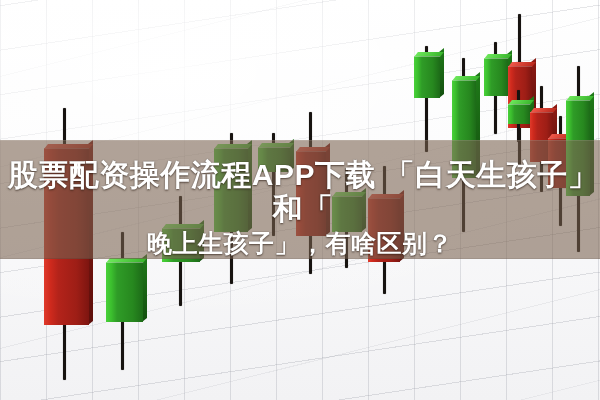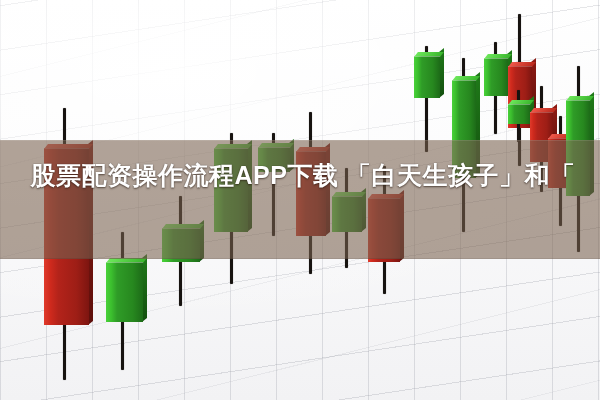--- a/index.html
+++ b/index.html
@@ -57,21 +57,21 @@
     background:rgba(120,96,78,.58);
     backdrop-filter:saturate(.85);
     box-shadow:inset 0 1px 0 rgba(255,255,255,.10),inset 0 -1px 0 rgba(0,0,0,.08);}
 
   
   #headline{position:absolute;left:0;width:600px;text-align:center;
     color:#ffffff;font-weight:700;letter-spacing:.5px;
     text-shadow:0 1px 2px rgba(40,25,15,.65),0 0 1px rgba(0,0,0,.5);
     -webkit-font-smoothing:antialiased;}
   #headline .line{display:block;}
-  #headline .line1{font-size:25px;line-height:34px;padding-left:6px;}
+  #headline .line1{font-size:30px;line-height:34px;padding-left:6px;}
   #headline .line2{font-size:25px;line-height:34px;}
 </style>
 </head>
 <body>
 
 <div id="stage">
 
   <div class="bg-base"></div>
   <div class="grid-v"></div>
   <div class="grid-h"></div>
@@ -206,15 +206,16 @@
           <div class="cap"></div>
           <div class="face"></div>
         </div>
       </div>
     </div>
 
   <div id="band" style="top: 140px; height: 119px; background: rgba(120, 96, 78, 0.58);"></div>
 
   <div id="headline" style="top: 158px; color: rgb(255, 255, 255);">
     <span class="line line1">股票配资操作流程APP下载 「白天生孩子」和「</span>
+    <span class="line line2">晚上生孩子」，有啥区别？</span>
   </div>
 
 </div>
 
 </body></html>

